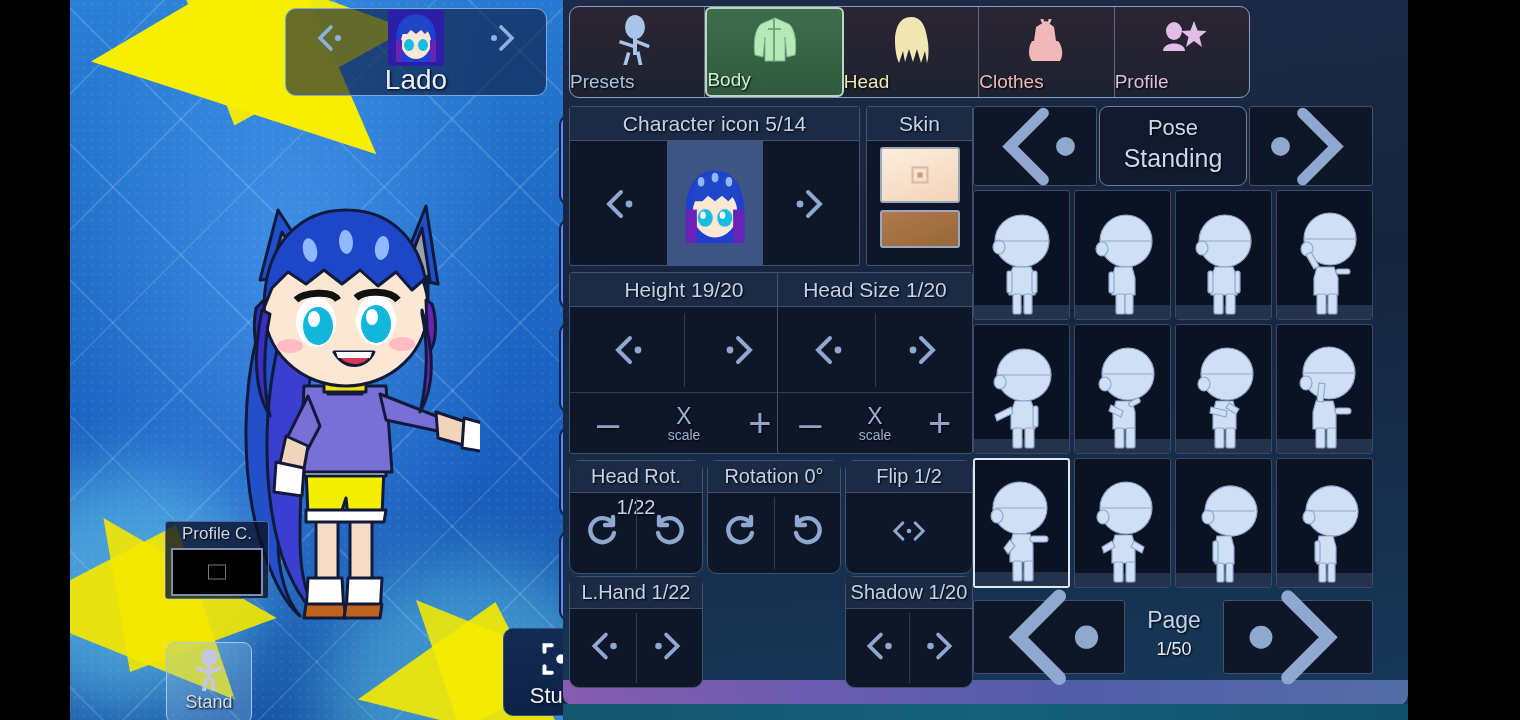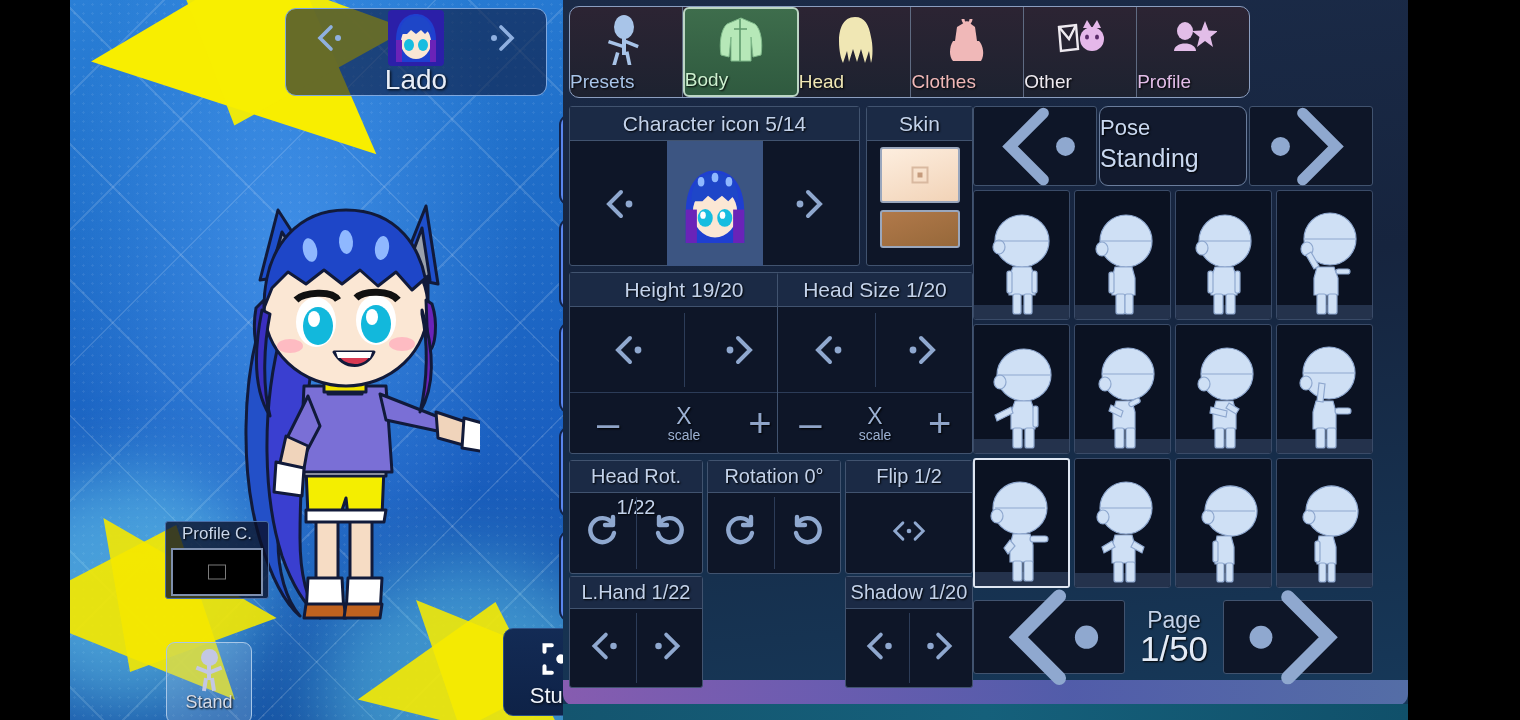--- a/index.html
+++ b/index.html
@@ -142,50 +142,50 @@
   .dualrow .vl{position:absolute;left:50%;top:6px;bottom:6px;width:1px;background:#2c3c58;flex:none;}
   .scalerow{position:absolute;left:0;bottom:0;width:100%;height:61px;display:flex;
     border-top:1px solid #2c3c58;align-items:center;}
   .scalerow .mn,.scalerow .pl{flex:1;text-align:center;color:#8fa4c8;font-size:40px;line-height:40px;
     text-shadow:1px 1px 2px #000;}
   .scalerow .mid{flex:1;text-align:center;color:#9db2d4;line-height:1;text-shadow:1px 1px 2px #000;}
   .scalerow .mid .x{font-size:23px;display:block;}
   .scalerow .mid .s{font-size:14px;display:block;}
 
   
-  .sbox{position:absolute;background:#0e1628;border:1px solid #41536f;border-radius:3px;}
+  .sbox{position:absolute;background:#0e1628;border:1px solid #41536f;border-radius:10px;}
   .sbox .bhead{height:32px;font-size:20px;line-height:31px;}
   .sbox .body{position:absolute;left:0;top:32px;right:0;bottom:0;display:flex;}
   .sbox .body > div{flex:1;display:flex;align-items:center;justify-content:center;}
   .sbox .body .divi{position:absolute;left:50%;top:4px;bottom:4px;width:1px;background:#2c3c58;}
   .sbox svg{width:42px;height:40px;}
 
   
   #poseL{left:410px;top:106px;width:124px;height:80px;display:flex;align-items:center;justify-content:center;}
   #poseC{position:absolute;left:536px;top:106px;width:148px;height:80px;
-    background:#121a2e;border:1px solid #6a7d9c;border-radius:9px;text-align:left;
+    background:#121a2e;border:1px solid #6a7d9c;border-radius:9px;text-align:center;
     padding-top:6px;}
   #poseC .l1{color:#c9d8f0;font-size:22px;text-shadow:1px 1px 2px #000;line-height:30px;}
   #poseC .l2{color:#c9d8f0;font-size:25px;text-shadow:1px 1px 2px #000;line-height:30px;}
   #poseR{left:686px;top:106px;width:124px;height:80px;display:flex;align-items:center;justify-content:center;}
 
   
   #poseGrid{position:absolute;left:410px;top:190px;width:400px;height:398px;
     display:grid;grid-template-columns:repeat(4,1fr);grid-template-rows:repeat(3,1fr);gap:4px;}
   .pcell{background:#0b1222;border:1px solid #3a4b68;border-radius:3px;position:relative;
     display:flex;align-items:flex-end;justify-content:center;overflow:hidden;}
   .pcell.sel{border:2px solid #dfe6f2;}
   .pcell .ground{position:absolute;left:0;bottom:0;width:100%;height:14px;background:#24324c;}
   .pcell svg{width:78px;height:104px;position:relative;z-index:2;margin-bottom:4px;}
 
   
   #pgL{left:410px;top:600px;width:152px;height:74px;display:flex;align-items:center;justify-content:center;}
   #pgMid{position:absolute;left:566px;top:600px;width:90px;height:74px;text-align:center;padding-top:6px;}
   #pgMid .a{color:#c4d3ea;font-size:23px;line-height:28px;text-shadow:1px 1px 2px #000;}
-  #pgMid .b{color:#e3ebf7;font-size:35px;line-height:30px;text-shadow:1px 1px 2px #000;}
+  #pgMid .b{color:#e3ebf7;font-size:18px;line-height:30px;text-shadow:1px 1px 2px #000;}
   #pgR{left:660px;top:600px;width:150px;height:74px;display:flex;align-items:center;justify-content:center;}
 
   
   #nameSel{position:absolute;left:285px;top:8px;width:262px;height:88px;
     background:rgba(14,28,64,.62);border:1px solid #7fa8df;border-radius:11px;}
   #nameSel .row{height:58px;display:flex;align-items:center;}
   #nameSel .row > div{flex:1;display:flex;align-items:center;justify-content:center;}
   #nameSel .av{width:64px;flex:none;display:flex;align-items:center;justify-content:center;}
   #nameSel .av svg{width:56px;height:56px;}
   #nameSel .nm{color:#e8eef8;font-size:28px;text-align:center;text-shadow:1px 1px 3px #000;
@@ -397,33 +397,20 @@
         <div class="ico">
           <svg viewBox="0 0 48 50" fill="#f0b8b8">
             <path d="M14 12 L24 6 L32 12 L34 26 L12 26Z"></path>
             <path d="M10 26 C6 32 6 42 10 46 L38 46 C42 40 40 30 36 26Z"></path>
             <path d="M20 4 C20 10 28 10 28 4" fill="none" stroke="#f0b8b8" stroke-width="3"></path>
           </svg>
         </div>
         <div class="lb" style="color:#f0b8b8">Clothes</div>
       </div>
 
-      <div class="tab">
-        <div class="ico">
-          <svg viewBox="0 0 48 50">
-            <path d="M3 12 L20 10 L22 34 L5 36Z" fill="none" stroke="#eeeaf0" stroke-width="2.4"></path>
-            <path d="M3 12 L13 24 L20 10" fill="none" stroke="#eeeaf0" stroke-width="2.4"></path>
-            <path d="M27 13 L31 5 L36 13 L41 5 L45 13" fill="#e5b8ea"></path>
-            <ellipse cx="36" cy="24" rx="12" ry="12" fill="#e5b8ea"></ellipse>
-            <ellipse cx="31" cy="22" rx="2" ry="2.6" fill="#5a2c6a"></ellipse>
-            <ellipse cx="41" cy="22" rx="2" ry="2.6" fill="#5a2c6a"></ellipse>
-          </svg>
-        </div>
-        <div class="lb" style="color:#eeeaf0">Other</div>
-      </div>
 
       <div class="tab">
         <div class="ico">
           <svg viewBox="0 0 48 50" fill="#e2bde8">
             <ellipse cx="16" cy="16" rx="8" ry="9"></ellipse>
             <path d="M5 36 C5 26 27 26 27 36Z"></path>
             <path d="M36 6 L39.6 15.6 L49 16 L41.5 22 L44 32 L36 26 L28 32 L30.5 22 L23 16 L32.4 15.6Z"></path>
           </svg>
         </div>
         <div class="lb" style="color:#e2bde8">Profile</div>

